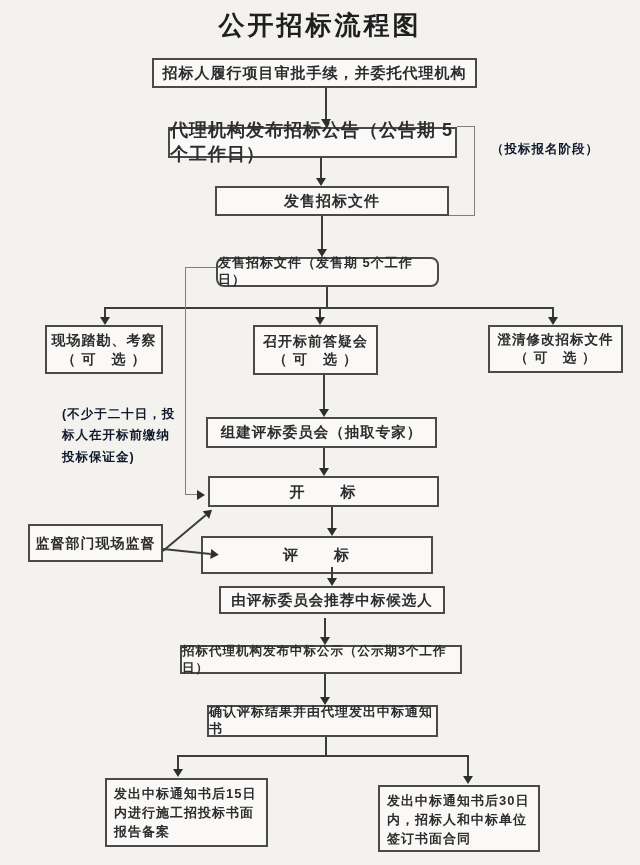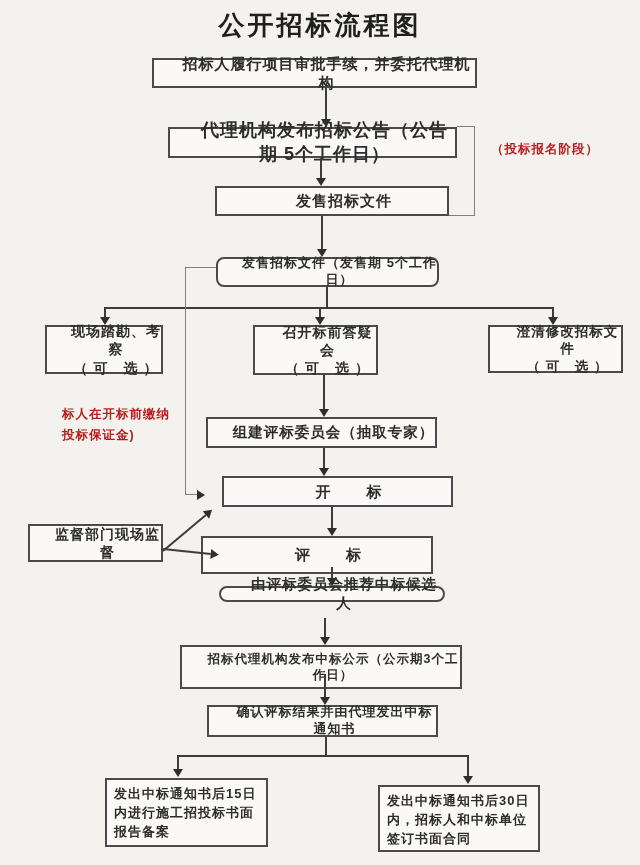--- a/index.html
+++ b/index.html
@@ -15,43 +15,43 @@
   .title{
     position:absolute;left:0;top:8px;width:640px;
     text-align:center;
     font-family:"DejaVu Serif","Liberation Serif",serif;
     font-weight:bold;font-size:26px;letter-spacing:3px;color:#1f1f1f;
   }
   .flow-box{
     position:absolute;box-sizing:border-box;
     background:#faf9f7;border:2px solid #4a4a4a;
     display:flex;flex-direction:column;align-items:center;justify-content:center;
-    text-align:center;color:#2d2d2d;font-weight:600;
-    font-size:15px;line-height:1.3;letter-spacing:1px;padding-left:24px;
+    text-align:left;color:#2d2d2d;font-weight:600;
+    font-size:15px;line-height:1.3;letter-spacing:1px;
   }
   #b1{left:152px;top:58px;width:325px;height:30px;}
   #b2{left:168px;top:127px;width:289px;height:31px;font-size:18px;}
   #b3{left:215px;top:186px;width:234px;height:30px;}
   #b4{left:216px;top:257px;width:223px;height:30px;font-size:13px;border-radius:8px;}
   #bA{left:45px;top:325px;width:118px;height:49px;font-size:14px;}
   #bB{left:253px;top:325px;width:125px;height:50px;font-size:14px;}
   #bC{left:488px;top:325px;width:135px;height:48px;font-size:13.5px;}
   #b5{left:206px;top:417px;width:231px;height:31px;font-size:14.5px;}
-  #b6{left:222px;top:476px;width:231px;height:31px;letter-spacing:2px;}
+  #b6{left:208px;top:476px;width:231px;height:31px;letter-spacing:2px;}
   #b7{left:28px;top:524px;width:135px;height:38px;font-size:14px;}
   #b8{left:201px;top:536px;width:232px;height:38px;letter-spacing:2px;}
-  #b9{left:219px;top:586px;width:226px;height:16px;font-size:14.5px;border-radius:9px;}
-  #b10{left:180px;top:645px;width:282px;height:44px;font-size:12.5px;}
+  #b9{left:219px;top:586px;width:226px;height:28px;font-size:14.5px;}
+  #b10{left:180px;top:645px;width:282px;height:29px;font-size:12.5px;}
   #b11{left:207px;top:705px;width:231px;height:32px;font-size:13px;}
   #b12{left:105px;top:778px;width:163px;height:69px;font-size:13px;
        align-items:flex-start;text-align:left;padding:5px 7px;justify-content:flex-start;line-height:1.45;}
   #b13{left:378px;top:785px;width:162px;height:67px;font-size:13px;
        align-items:flex-start;text-align:left;padding:5px 7px;justify-content:flex-start;line-height:1.45;}
   .note{
-    position:absolute;color:#b91c1c;font-size:12.5px;letter-spacing:1px;font-weight:600;
+    position:absolute;color:#0f172a;font-size:12.5px;letter-spacing:1px;font-weight:600;
   }
   #note-phase{left:491px;top:141px;}
   #note-deposit{left:62px;top:404px;width:140px;line-height:1.7;text-align:left;}
   #note-deposit span{display:block;}
   .vline,.hline{position:absolute;background:#3c3c3c;}
   .vline{width:2px;}
   .hline{height:2px;}
   .thin{background:#7f7f7f;}
   .vline.thin{width:1px;}
   .hline.thin{height:1px;}
@@ -124,20 +124,21 @@
   </div>
   <div class="flow-box" id="b12">
     <span>发出中标通知书后15日内进行施工招投标书面报告备案</span>
   </div>
   <div class="flow-box" id="b13">
     <span>发出中标通知书后30日内，招标人和中标单位签订书面合同</span>
   </div>
 
   <div class="note" id="note-phase">（投标报名阶段）</div>
   <div class="note" id="note-deposit">
+    <span>(不少于二十日，投</span>
     <span>标人在开标前缴纳</span>
     <span>投标保证金)</span>
   </div>
 
   <div class="vline" style="left:325px;top:88px;height:33px;"></div>
   <div class="arrow-down" style="left:321px;top:119px;"></div>
 
   <div class="vline" style="left:320px;top:158px;height:21px;"></div>
   <div class="arrow-down" style="left:316px;top:178px;"></div>
 

